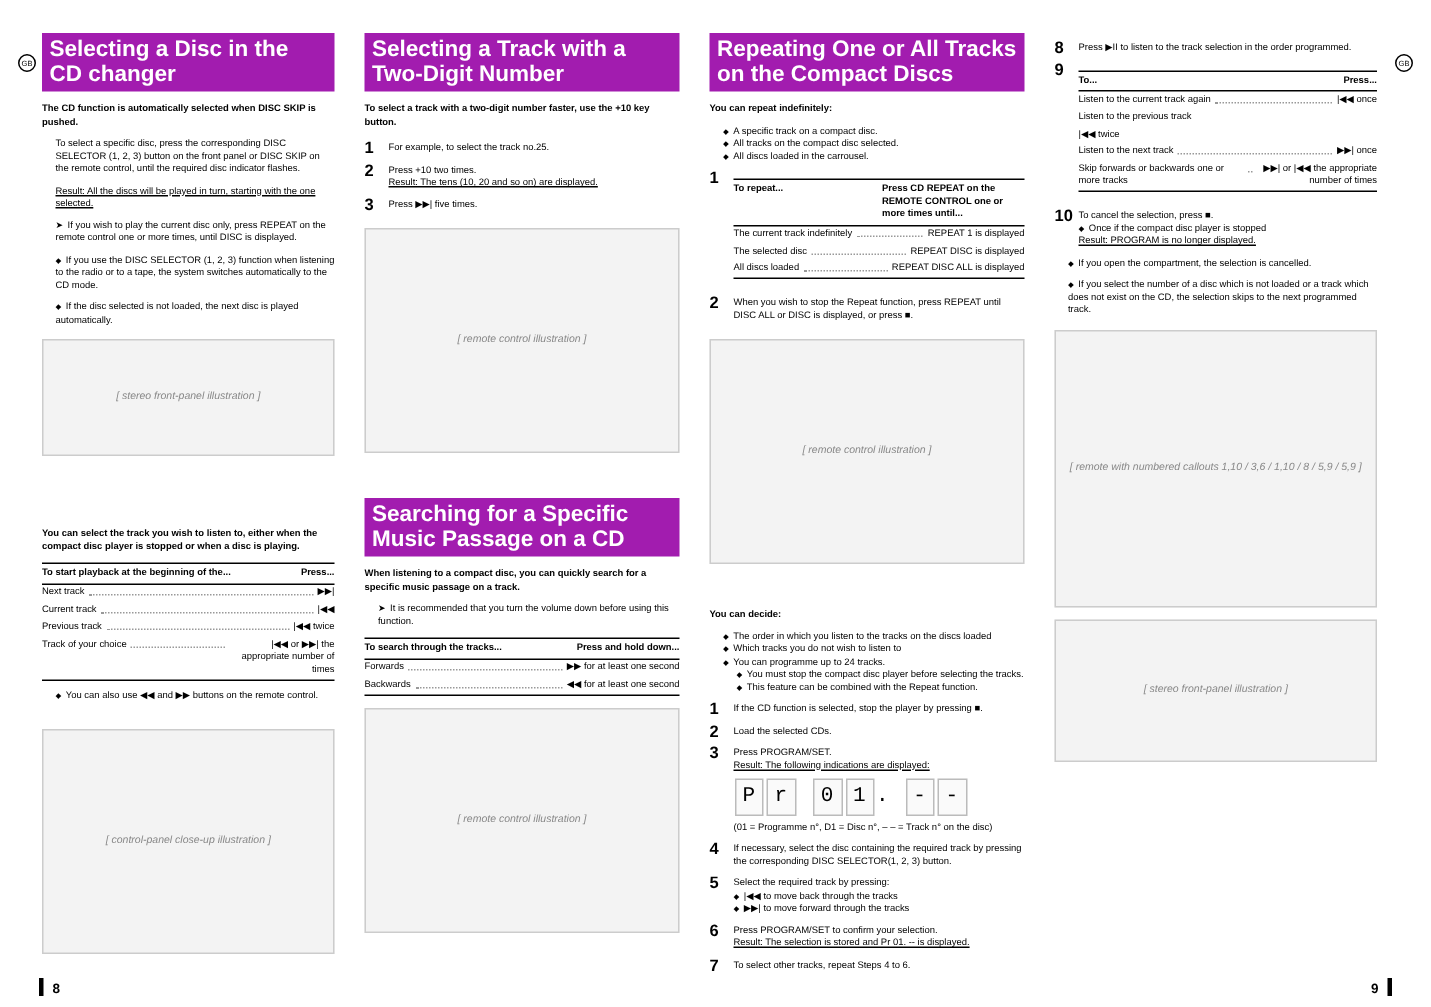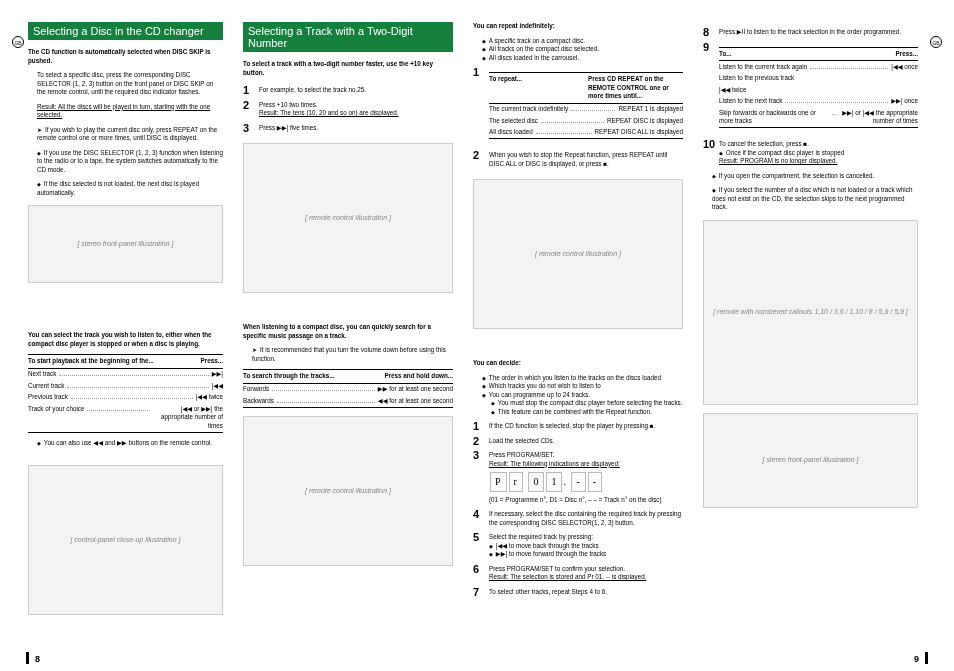--- a/index.html
+++ b/index.html
@@ -3,41 +3,41 @@
 <meta charset="utf-8">
 <style>
   *{box-sizing:border-box;margin:0;padding:0}
   body{font-family:Arial,Helvetica,sans-serif;background:#fff;width:954px;height:671px;overflow:hidden;font-size:6.3px;line-height:1.35;color:#000}
   .page{display:flex;padding:22px 18px 8px}
   .col{flex:1;padding:0 10px}
   .col1{flex:0 0 215px}
   .col2{flex:0 0 230px}
   .col3{flex:0 0 230px}
   .col4{flex:0 0 235px}
-  .bar{background:#15803d;color:#fff;font-weight:normal;font-size:11px;padding:3px 5px;margin-bottom:8px;line-height:1.1}
+  .bar{background:#a21caf;color:#fff;font-weight:bold;font-size:15px;padding:3px 5px;margin-bottom:8px;line-height:1.1}
   .bold{font-weight:bold}
   .para{margin-bottom:6px}
   .indent{padding-left:9px}
   .arrow::before{content:"➤";font-size:6px;margin-right:3px}
   .diamond::before{content:"◆";font-size:5px;margin-right:3px}
   .tbl{width:100%;border-top:1px solid #000;border-bottom:1px solid #000;margin:4px 0 6px}
   .tbl-head{font-weight:bold;padding:2px 0;border-bottom:1px solid #000}
   .tbl-split{display:flex;justify-content:space-between}
   .tbl-row{padding:1.5px 0;display:flex}
   .tbl-row .lbl{flex:0 0 auto}
   .tbl-row .dots{flex:1;border-bottom:1px dotted #999;margin:0 3px;height:6px}
   .tbl-row .val{flex:0 0 auto}
   .ol{list-style:none;counter-reset:step;margin:3px 0}
   .ol>li{counter-increment:step;padding:3px 0 3px 16px;position:relative}
   .ol>li::before{content:counter(step);position:absolute;left:0;top:0;font-weight:bold;font-size:11px}
   .img-box{background:#f3f3f3;border:1px solid #ccc;height:78px;margin:8px 0;display:flex;align-items:center;justify-content:center;color:#888;font-size:7px;font-style:italic}
   .img-tall{height:150px}
   .img-huge{height:185px}
   .img-wide{height:95px}
-  .lcd{font-family:Liberation Serif, serif;font-size:10px;letter-spacing:1px;margin:4px 0}
+  .lcd{font-family:Liberation Mono, monospace;font-size:14px;letter-spacing:1px;margin:4px 0}
   .lcd .d{display:inline-block;border:1px solid #bbb;padding:2px 4px;margin:0 1px;background:#fafafa}
   .pagenum{position:absolute;bottom:6px;font-weight:bold;font-size:9px}
   .pagenum.left{left:26px}
   .pagenum.left::before{content:"";display:inline-block;width:3px;height:12px;background:#000;margin-right:6px;vertical-align:-2px}
   .pagenum.right{right:26px}
   .pagenum.right::after{content:"";display:inline-block;width:3px;height:12px;background:#000;margin-left:6px;vertical-align:-2px}
   .underline{text-decoration:underline}
   .gap{height:22px}
   .gap-lg{height:40px}
   .circle-badge{display:inline-block;width:12px;height:12px;border-radius:50%;border:1px solid #000;font-size:5px;text-align:center;line-height:12px;position:absolute}
@@ -95,20 +95,21 @@
     <div class="para bold">To select a track with a two-digit number faster, use the +10 key button.</div>
     <ol class="ol">
       <li>For example, to select the track no.25.</li>
       <li><span>Press +10 two times.</span><br><span class="underline">Result: The tens (10, 20 and so on) are displayed.</span></li>
       <li>Press ▶▶| five times.</li>
     </ol>
     <div class="img-box img-tall">[ remote control illustration ]</div>
 
     <div class="gap"></div>
 
+    <div class="bar">Searching for a Specific Music Passage on a CD</div>
     <div class="para bold">When listening to a compact disc, you can quickly search for a specific music passage on a track.</div>
     <div class="para indent arrow">It is recommended that you turn the volume down before using this function.</div>
     <div class="tbl">
       <div class="tbl-head tbl-split">
           <span>To search through the tracks...</span>
           <span>Press and  hold down...</span>
         </div>
       <div class="tbl-row">
           <span class="lbl">Forwards</span>
           <span class="dots"></span>
@@ -117,20 +118,21 @@
       <div class="tbl-row">
           <span class="lbl">Backwards</span>
           <span class="dots"></span>
           <span class="val">◀◀ for at least one second</span>
         </div>
     </div>
     <div class="img-box img-tall">[ remote control illustration ]</div>
   </div>
 
   <div class="col col3">
+    <div class="bar">Repeating One or All Tracks on the Compact Discs</div>
     <div class="para bold">You can repeat indefinitely:</div>
     <div class="indent diamond">A specific track on a compact disc.</div>
     <div class="indent diamond">All tracks on the compact disc selected.</div>
     <div class="indent diamond">All discs loaded in the carrousel.</div>
     <ol class="ol">
       <li>
         <div class="tbl">
           <div class="tbl-head tbl-split">
               <span>To repeat...</span>
               <span style="max-width:95px;text-align:left">Press CD REPEAT on the REMOTE CONTROL one or more times until...</span>

